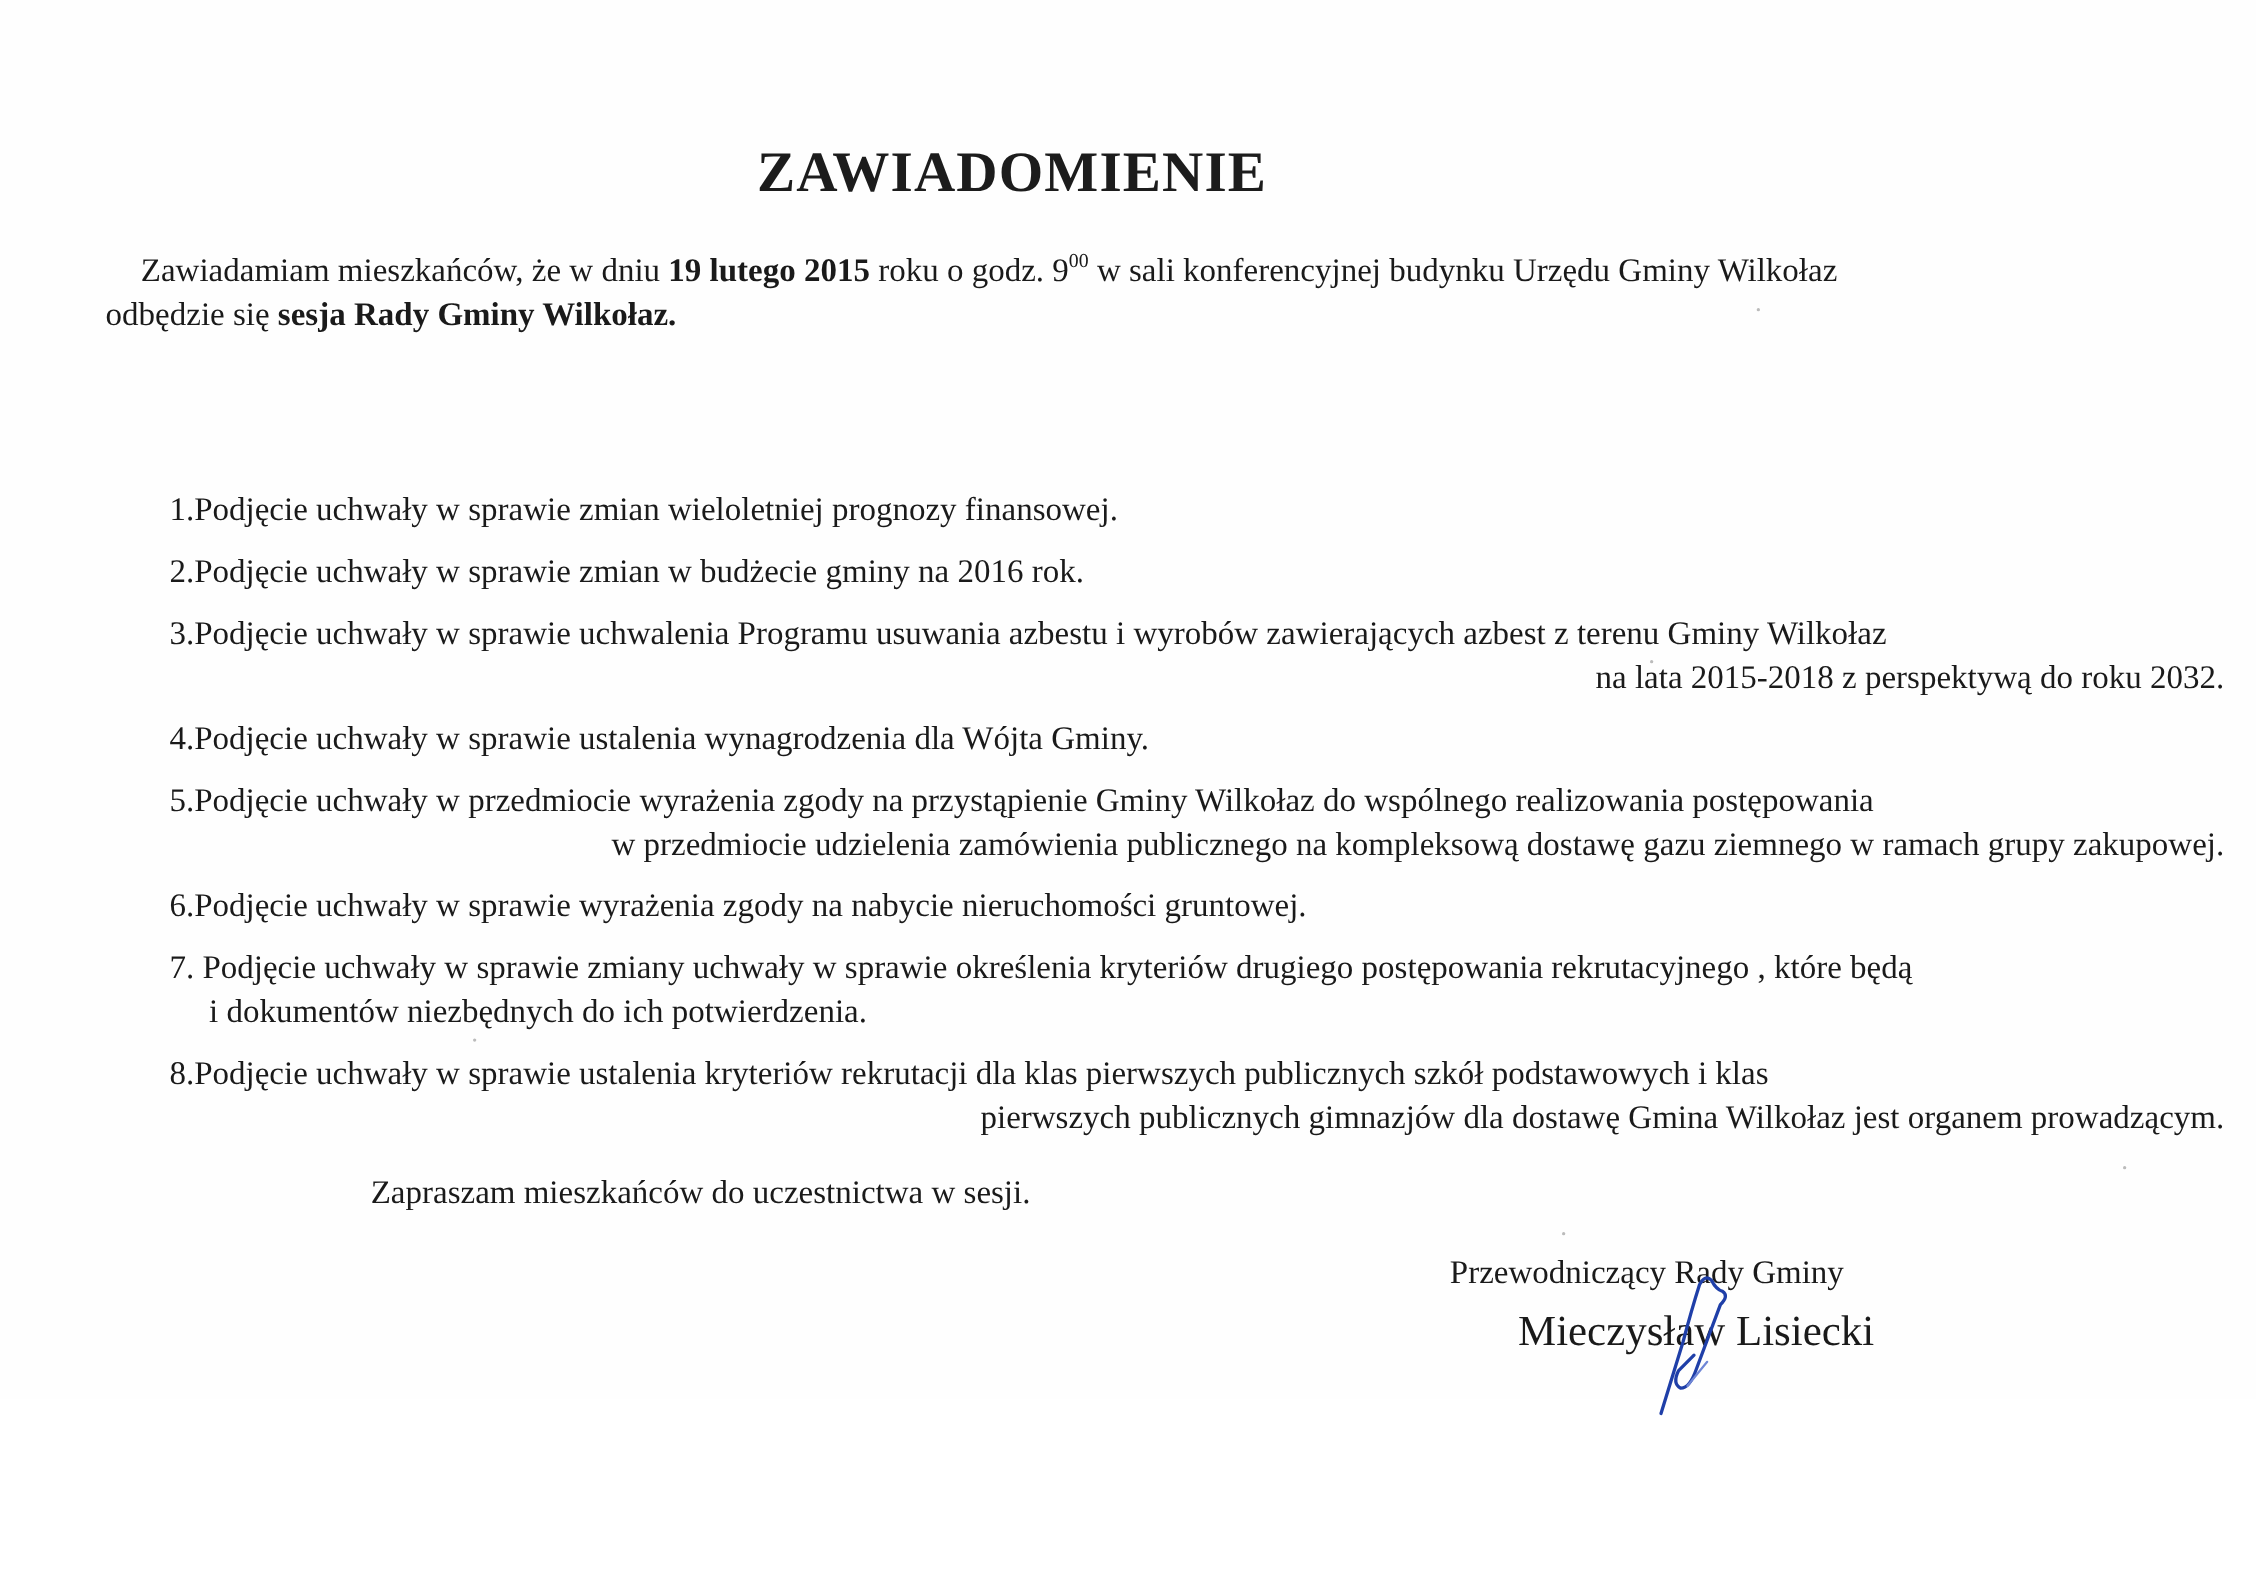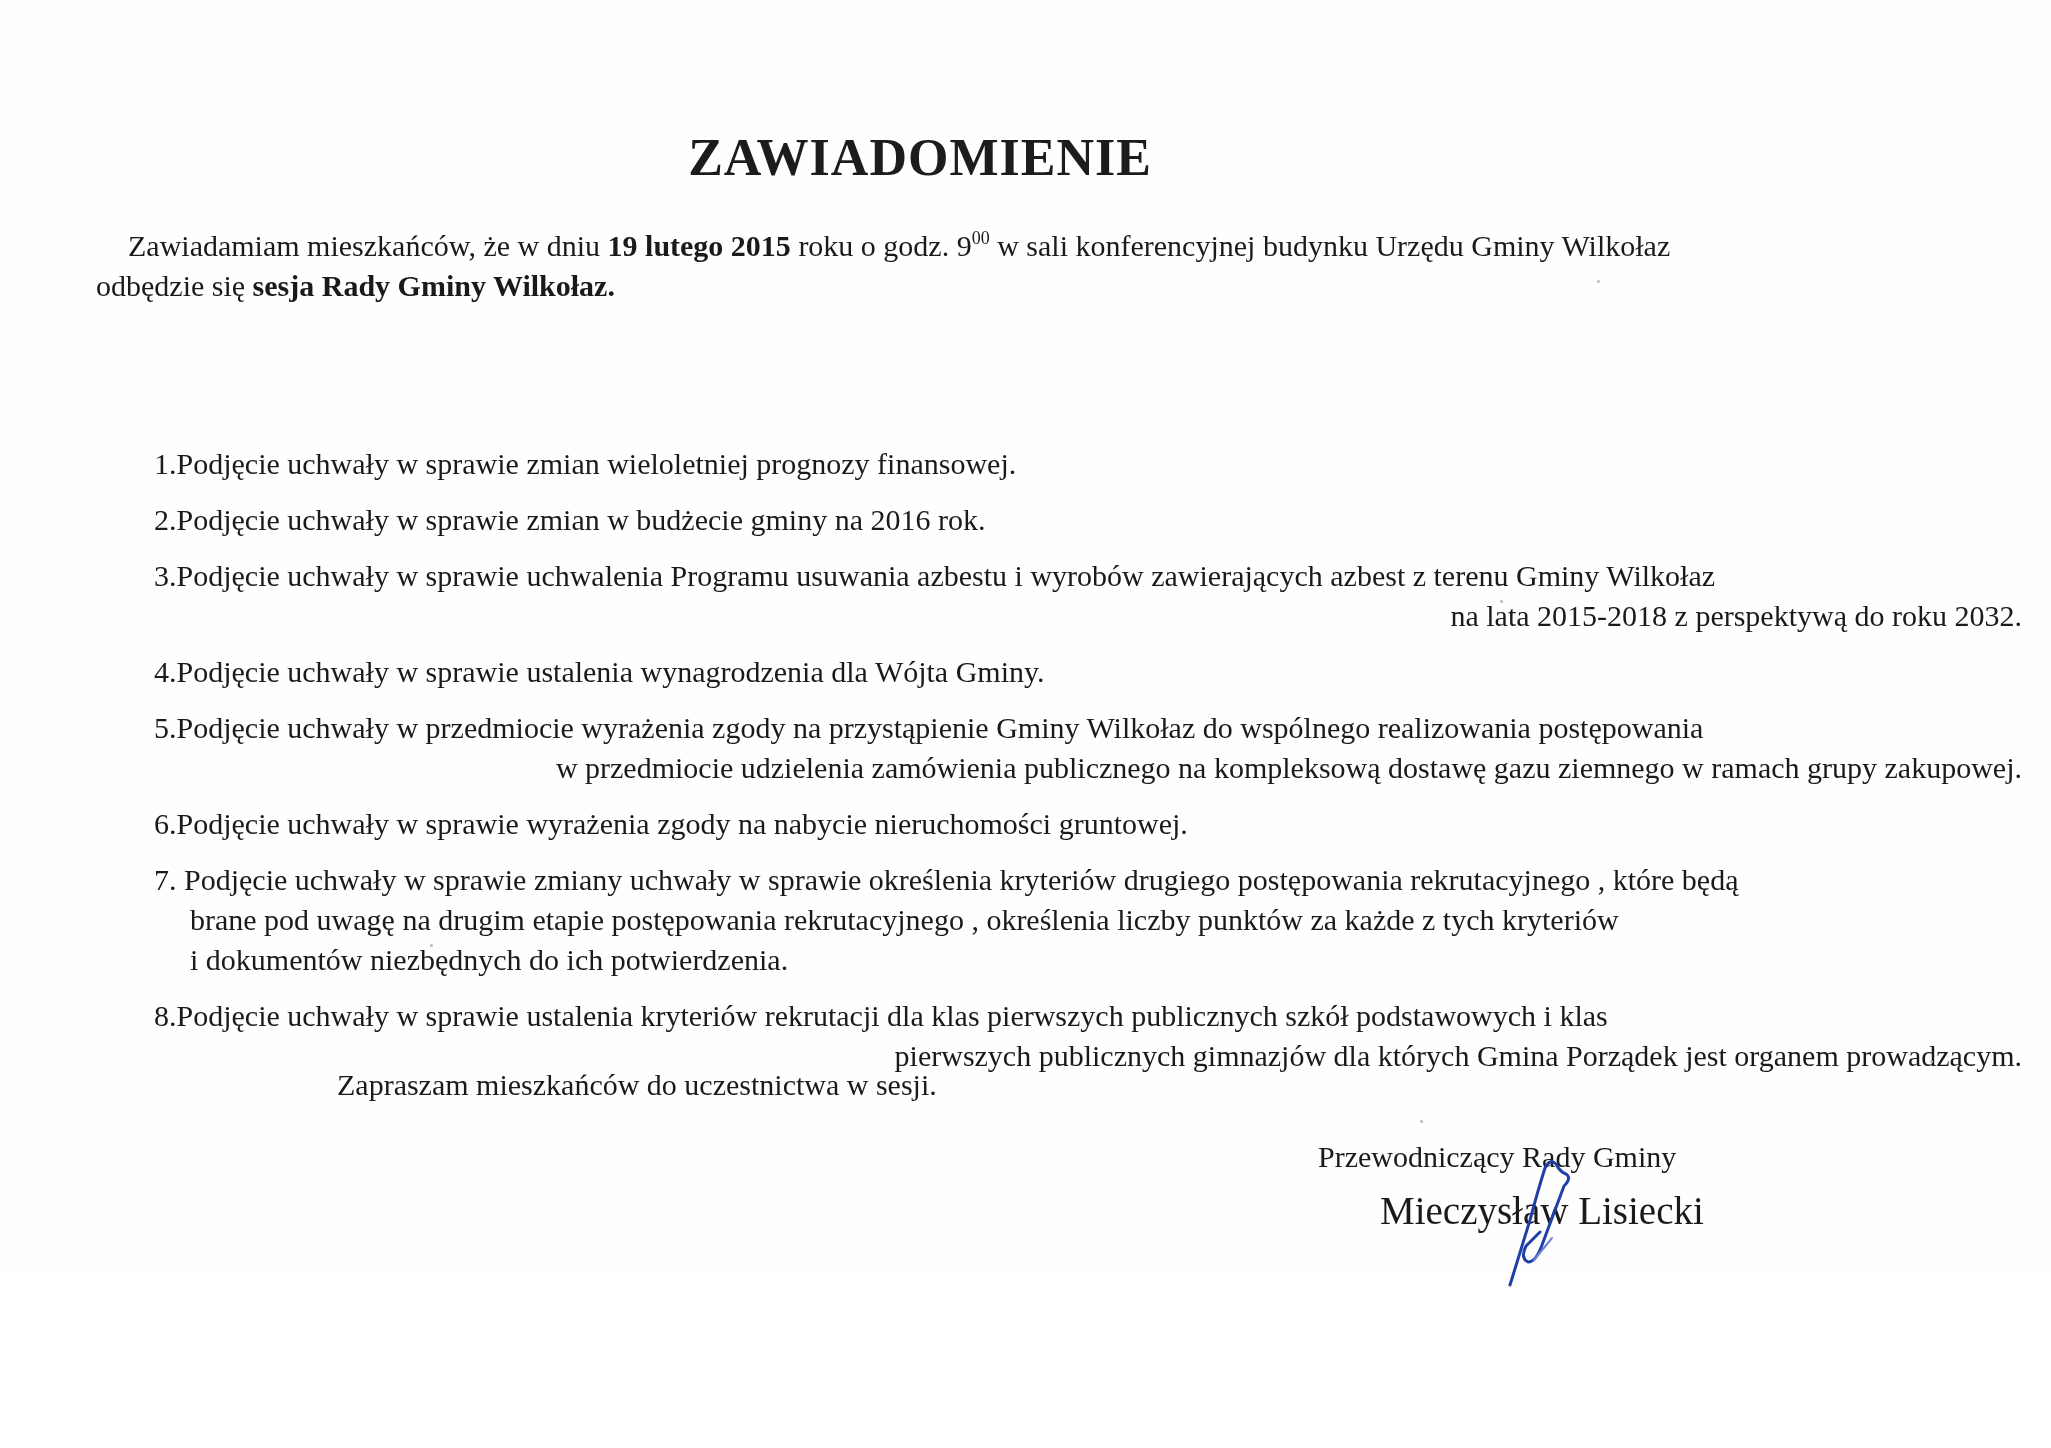--- a/index.html
+++ b/index.html
@@ -136,26 +136,25 @@
     </li>
     <li>
       <span class="line">5.Podjęcie uchwały w przedmiocie wyrażenia zgody na przystąpienie Gminy Wilkołaz do wspólnego realizowania postępowania</span>
       <span class="line cont">w przedmiocie udzielenia zamówienia publicznego na kompleksową  dostawę gazu ziemnego w ramach grupy zakupowej.</span>
     </li>
     <li>
       <span class="line">6.Podjęcie uchwały w sprawie wyrażenia zgody na nabycie nieruchomości gruntowej.</span>
     </li>
     <li>
       <span class="line">7. Podjęcie uchwały w sprawie zmiany uchwały w sprawie określenia kryteriów drugiego postępowania rekrutacyjnego , które będą</span>
-      <span class="line cont7">brane pod uwagę  na drugim etapie postępowania rekrutacyjnego , określenia liczby punktów za każde z tych kryteriów</span>
       <span class="line cont7">i dokumentów niezbędnych do ich potwierdzenia.</span>
     </li>
     <li>
       <span class="line">8.Podjęcie uchwały w sprawie ustalenia kryteriów rekrutacji dla klas pierwszych publicznych szkół podstawowych i klas</span>
-      <span class="line cont">pierwszych publicznych gimnazjów dla których Gmina Porządek jest organem prowadzącym.</span>
+      <span class="line cont">pierwszych publicznych gimnazjów dla dostawę Gmina Wilkołaz jest organem prowadzącym.</span>
     </li>
   </ul>
 
   <div class="closing">Zapraszam mieszkańców do uczestnictwa w sesji.</div>
 
   <div class="sign-title">Przewodniczący Rady Gminy</div>
   <div class="sign-name">Mieczysław Lisiecki</div>
 
   <svg class="signature" viewBox="0 0 120 140">
     <path d="M20 135 L40 70 Q48 40 55 18 Q60 8 66 14 Q70 22 76 24 Q82 28 74 36 L52 95 Q46 112 38 112 Q30 108 36 96 L50 82" fill="none" stroke="#1f3fa8" stroke-width="3" stroke-linecap="round" stroke-linejoin="round"></path>

